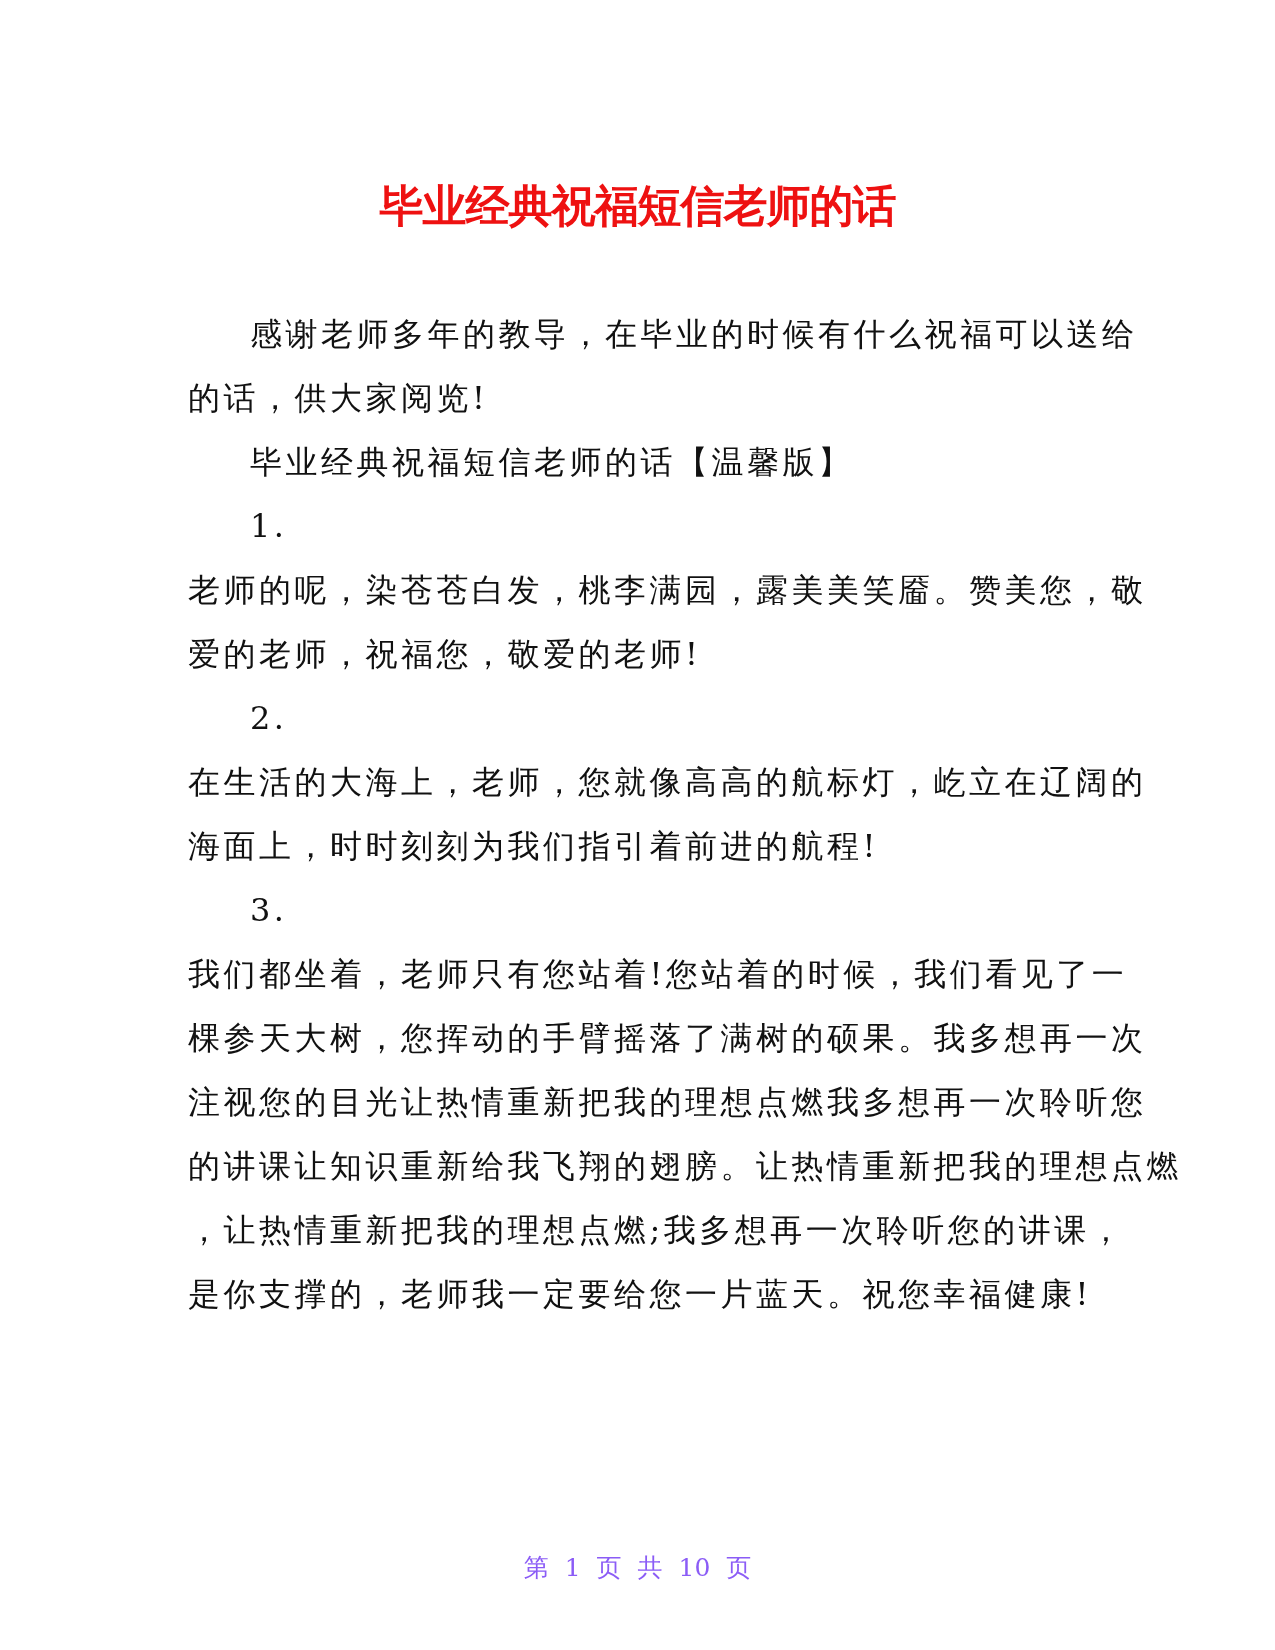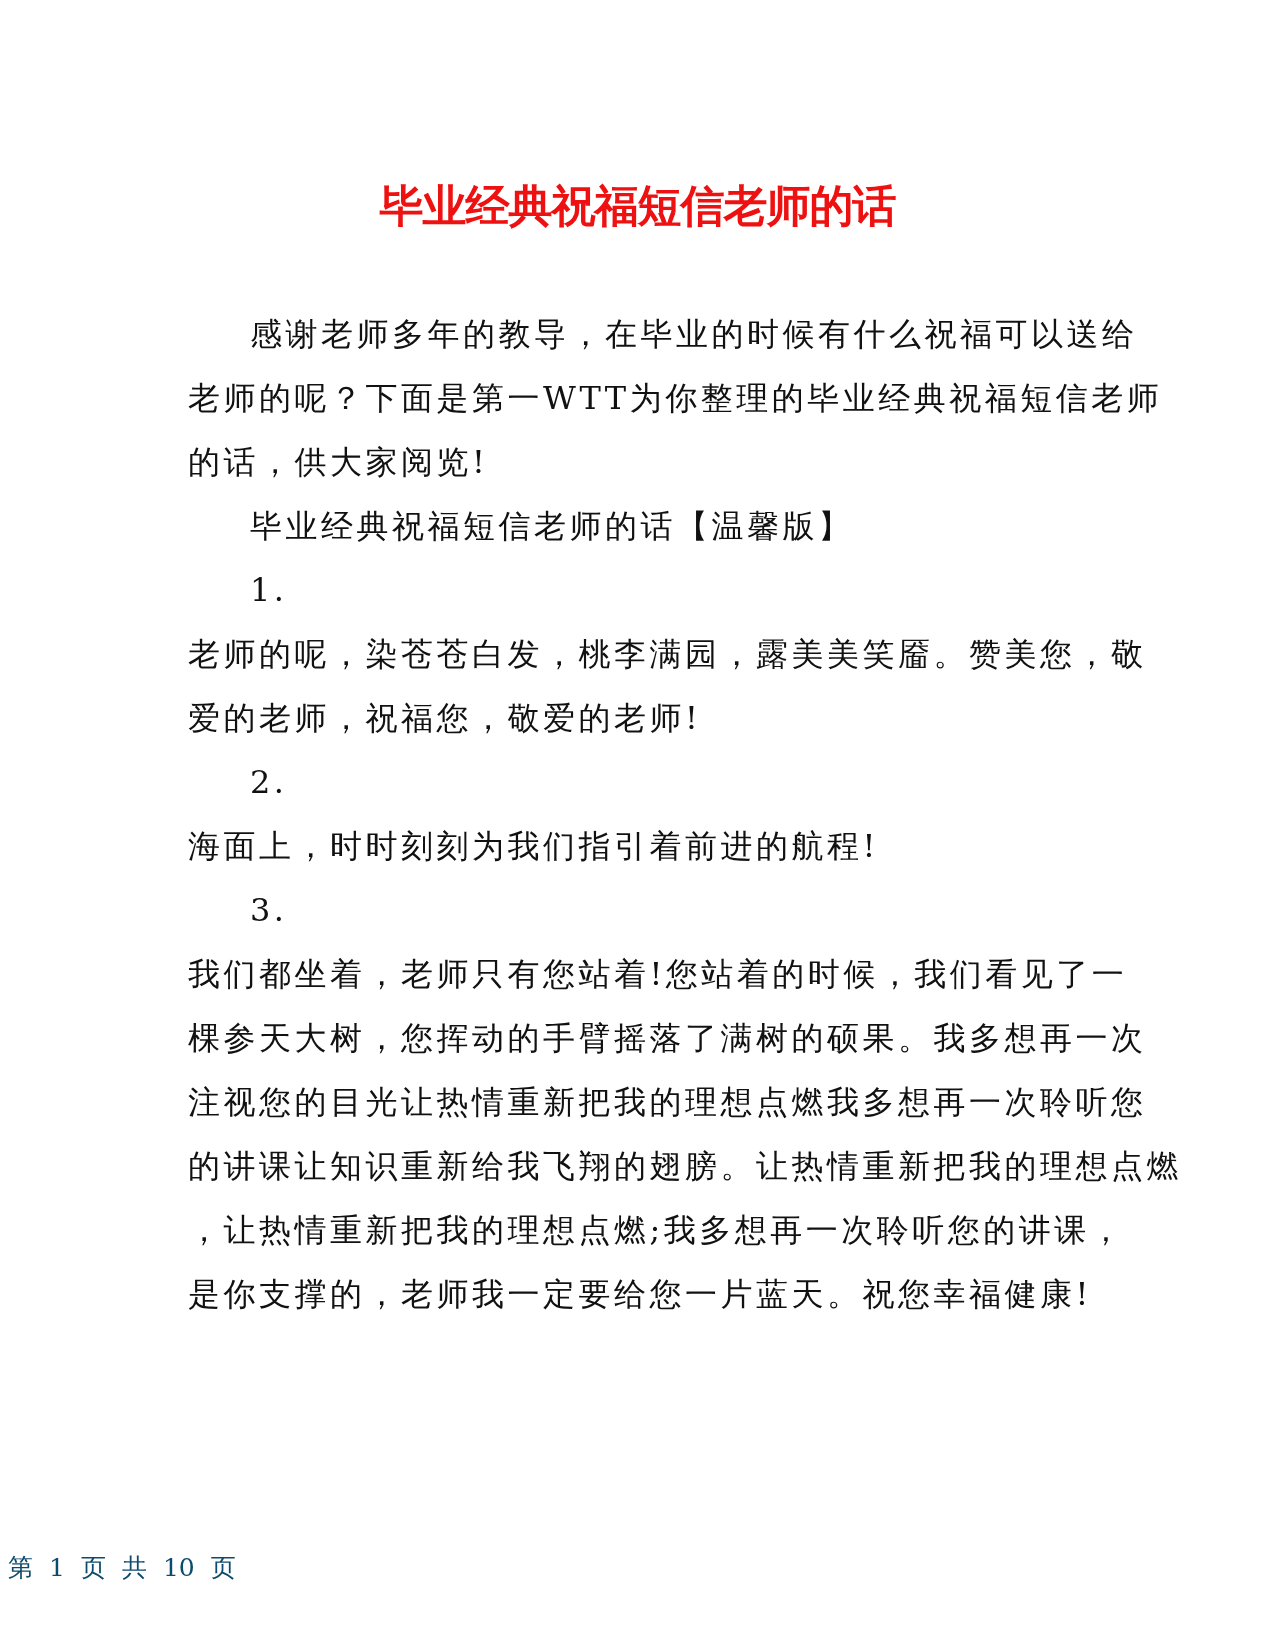--- a/index.html
+++ b/index.html
@@ -6,39 +6,39 @@
   body { width: 1275px; height: 1650px; position: relative; overflow: hidden;
          font-family: "DejaVu Serif", "Liberation Serif", serif; color: #111111; }
   .page { position: absolute; left: 0; top: 16px; width: 1275px; height: 1650px; }
   .title { position: absolute; left: 0; width: 1275px; top: 160px; text-align: center;
            font-family: "DejaVu Sans", "Liberation Sans", sans-serif; font-weight: bold;
            font-size: 44px; line-height: 60px; color: #ee1111; letter-spacing: -1px; }
   .body { position: absolute; left: 188px; top: 286px; width: 890px; }
   .line { height: 64px; line-height: 64px; font-size: 32px; white-space: nowrap;
           letter-spacing: 3.5px; }
   .indent { padding-left: 62px; }
-  .footer { position: absolute; left: 0; width: 1275px; top: 1532px; text-align: left;
-            font-size: 25px; line-height: 40px; color: #0c4a6e; word-spacing: 10px; }
+  .footer { position: absolute; left: 0; width: 1275px; top: 1532px; text-align: center;
+            font-size: 25px; line-height: 40px; color: #8b5cf6; word-spacing: 10px; }
   .footer span { margin: 0 8px; }
 </style>
 </head>
 <body>
 
 <div class="page">
   <div class="title">毕业经典祝福短信老师的话</div>
 
   <div class="body">
     <div class="line indent">感谢老师多年的教导，在毕业的时候有什么祝福可以送给</div>
-    <div class="line">老师的呢？下面是第一WTT为你整理的毕业经典祝福短信老师</div>
     <div class="line">的话，供大家阅览!</div>
     <div class="line indent">毕业经典祝福短信老师的话【温馨版】</div>
     <div class="line indent">1.</div>
     <div class="line">老师的呢，染苍苍白发，桃李满园，露美美笑靥。赞美您，敬</div>
     <div class="line">爱的老师，祝福您，敬爱的老师!</div>
     <div class="line indent">2.</div>
+    <div class="line">在生活的大海上，老师，您就像高高的航标灯，屹立在辽阔的</div>
     <div class="line">海面上，时时刻刻为我们指引着前进的航程!</div>
     <div class="line indent">3.</div>
     <div class="line">我们都坐着，老师只有您站着!您站着的时候，我们看见了一</div>
     <div class="line">棵参天大树，您挥动的手臂摇落了满树的硕果。我多想再一次</div>
     <div class="line">注视您的目光让热情重新把我的理想点燃我多想再一次聆听您</div>
     <div class="line">的讲课让知识重新给我飞翔的翅膀。让热情重新把我的理想点燃</div>
     <div class="line">，让热情重新把我的理想点燃;我多想再一次聆听您的讲课，</div>
     <div class="line">是你支撑的，老师我一定要给您一片蓝天。祝您幸福健康!</div>
   </div>
 

